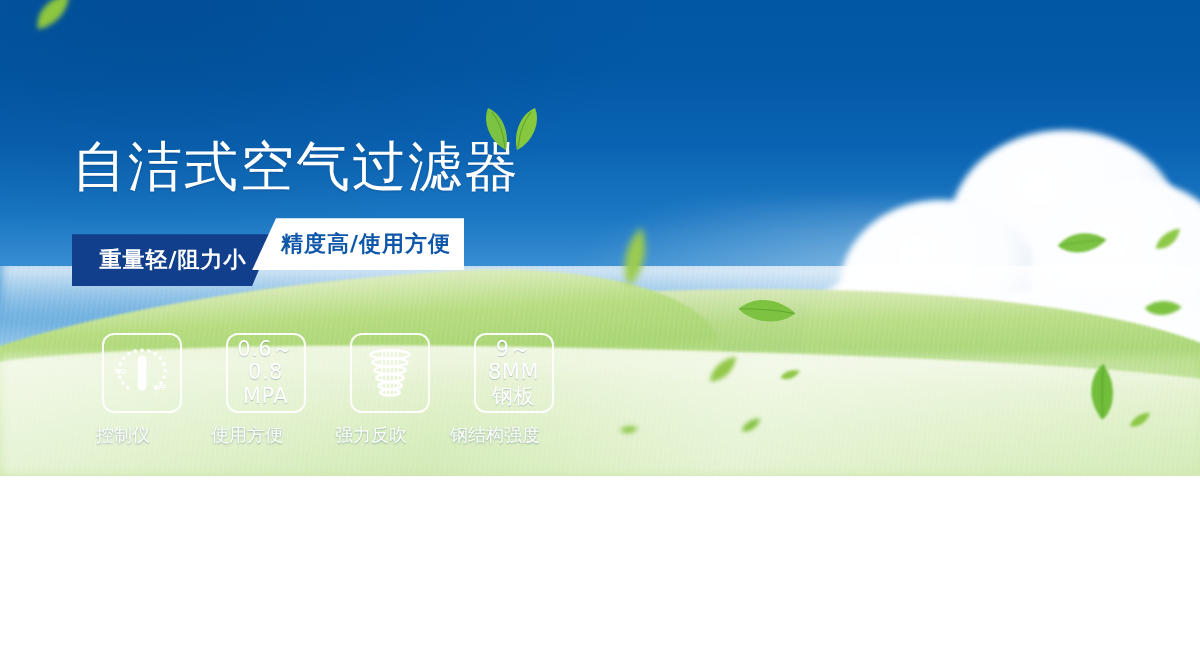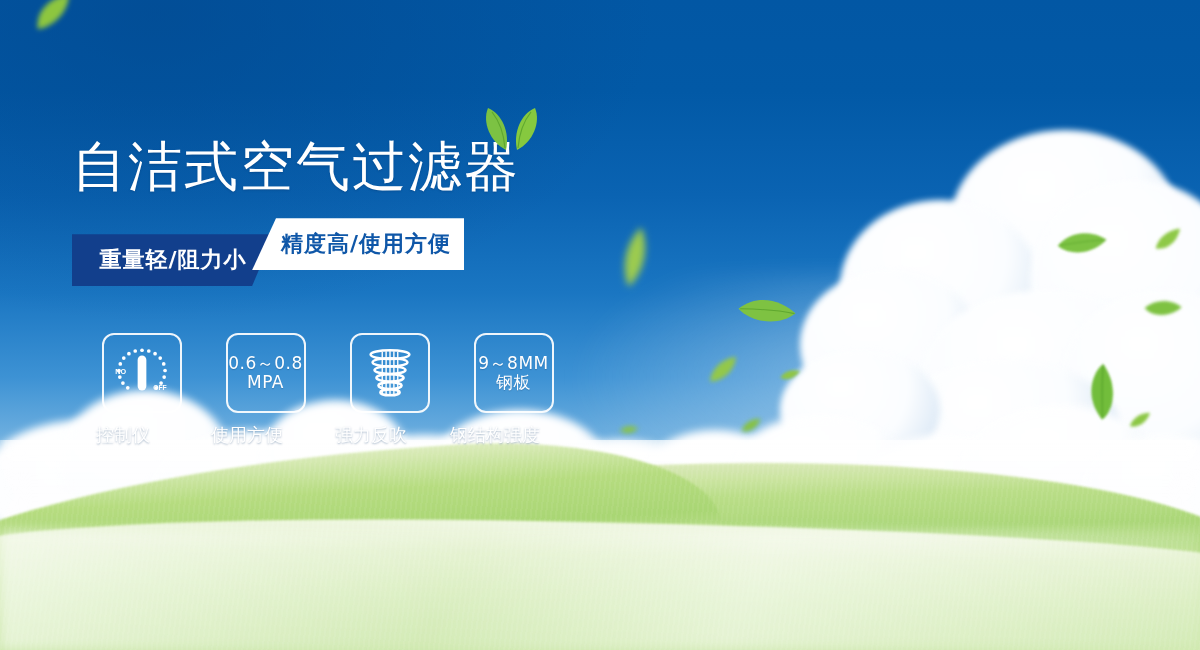--- a/index.html
+++ b/index.html
@@ -1,21 +1,21 @@
 <!DOCTYPE html>
 <html><head>
 <meta charset="utf-8">
 <title>Banner</title>
 <style>
   html,body{margin:0;padding:0;background:#fff;}
   body{font-family:"Liberation Sans","DejaVu Sans",sans-serif;}
 
   .banner{
     position:relative;
-    width:1200px;height:650px;
+    width:1200px;height:476px;
     overflow:hidden;
     background:#3b82f6;
   }
 
   
   .sky{
     position:absolute;inset:0;
     background:
       linear-gradient(to bottom,
         #0257a4 0%,
@@ -155,21 +155,21 @@
     width:80px;height:80px;
     border:2px solid rgba(255,255,255,.92);
     border-radius:12px;
     display:flex;align-items:center;justify-content:center;
     box-sizing:border-box;
     position:relative;
     margin-left:37px;
   }
   .feature-text{
     color:#fff;text-align:center;line-height:1.12;
-    font-size:17px;letter-spacing:.5px;
+    font-size:21px;letter-spacing:.5px;
     font-family:"DejaVu Sans","Liberation Sans",sans-serif;
     text-shadow:0 1px 1px rgba(0,50,100,.25);
   }
   .feature-text .l2{display:block;}
   .feature-label{
     margin-top:10px;color:#fff;font-size:18px;white-space:nowrap;
     font-family:"DejaVu Sans","Liberation Sans",sans-serif;
     text-shadow:0 1px 2px rgba(0,50,100,.35);
   }
   .icon-svg{width:62px;height:62px;display:block;}

